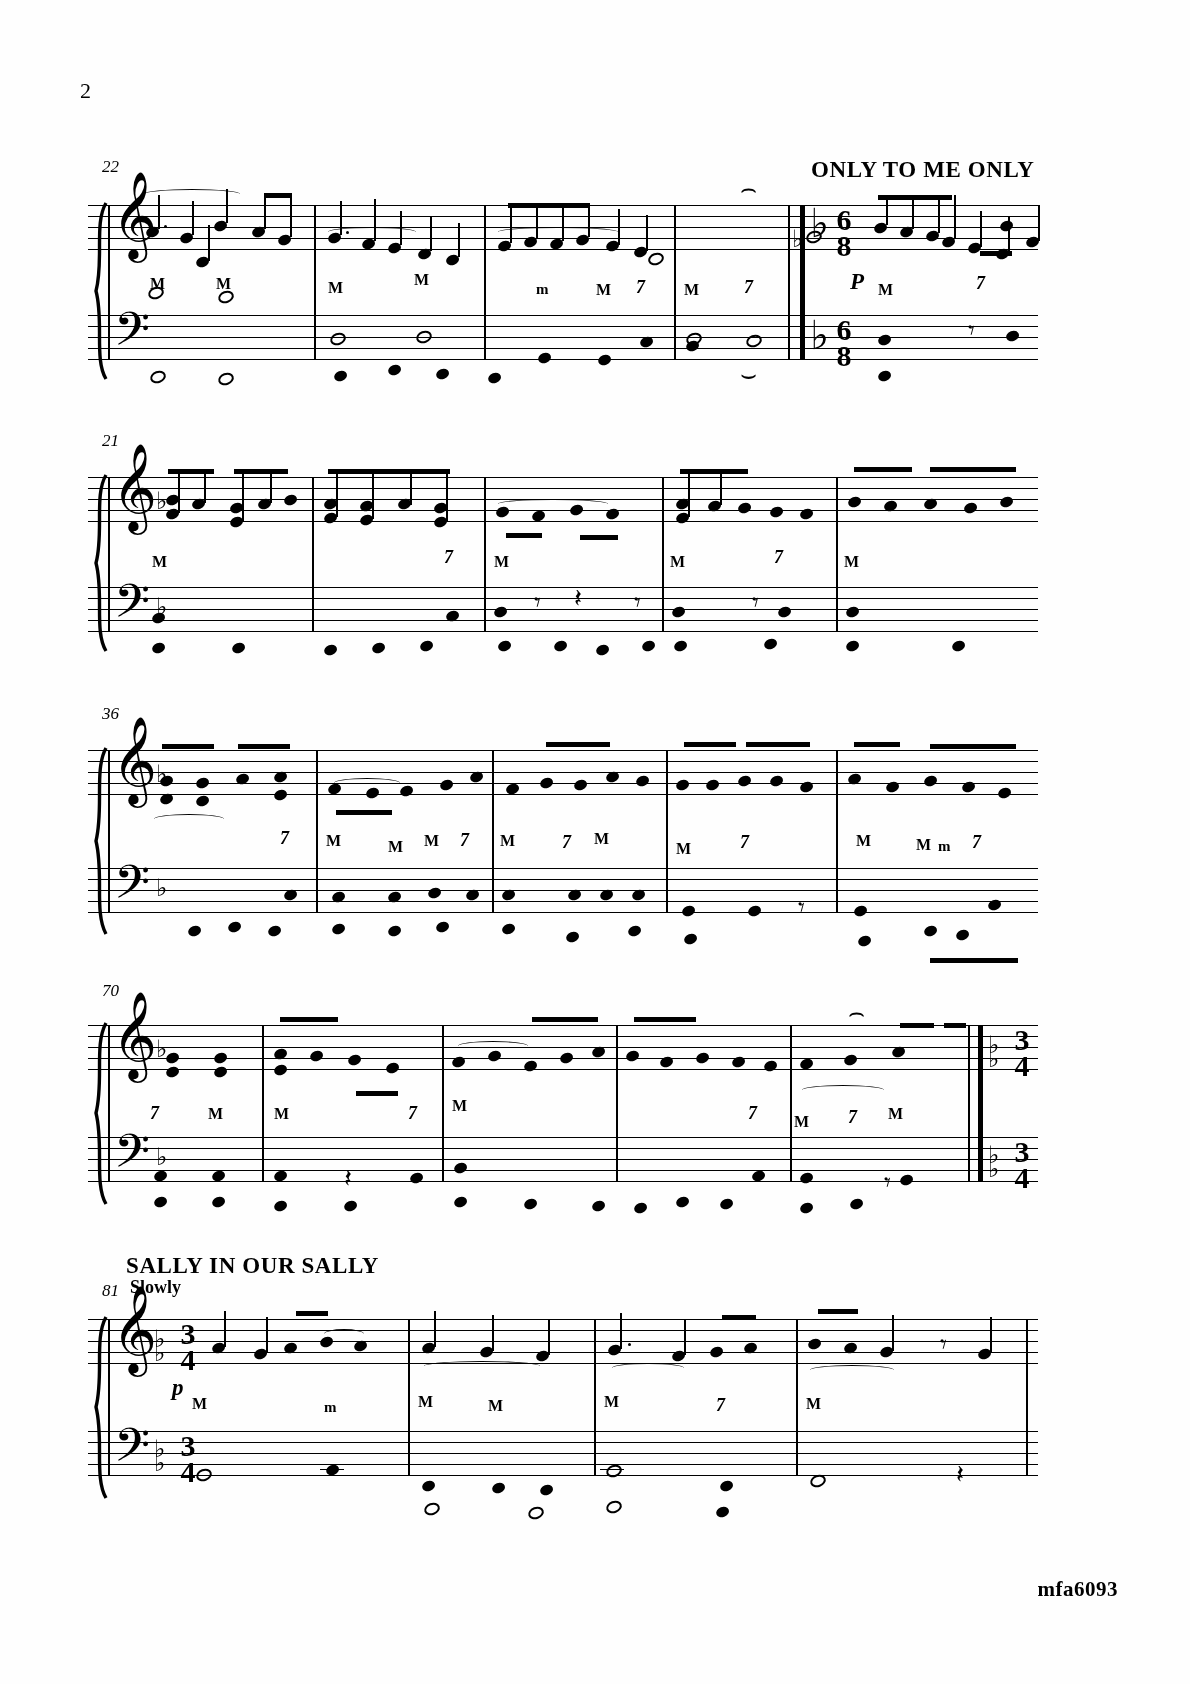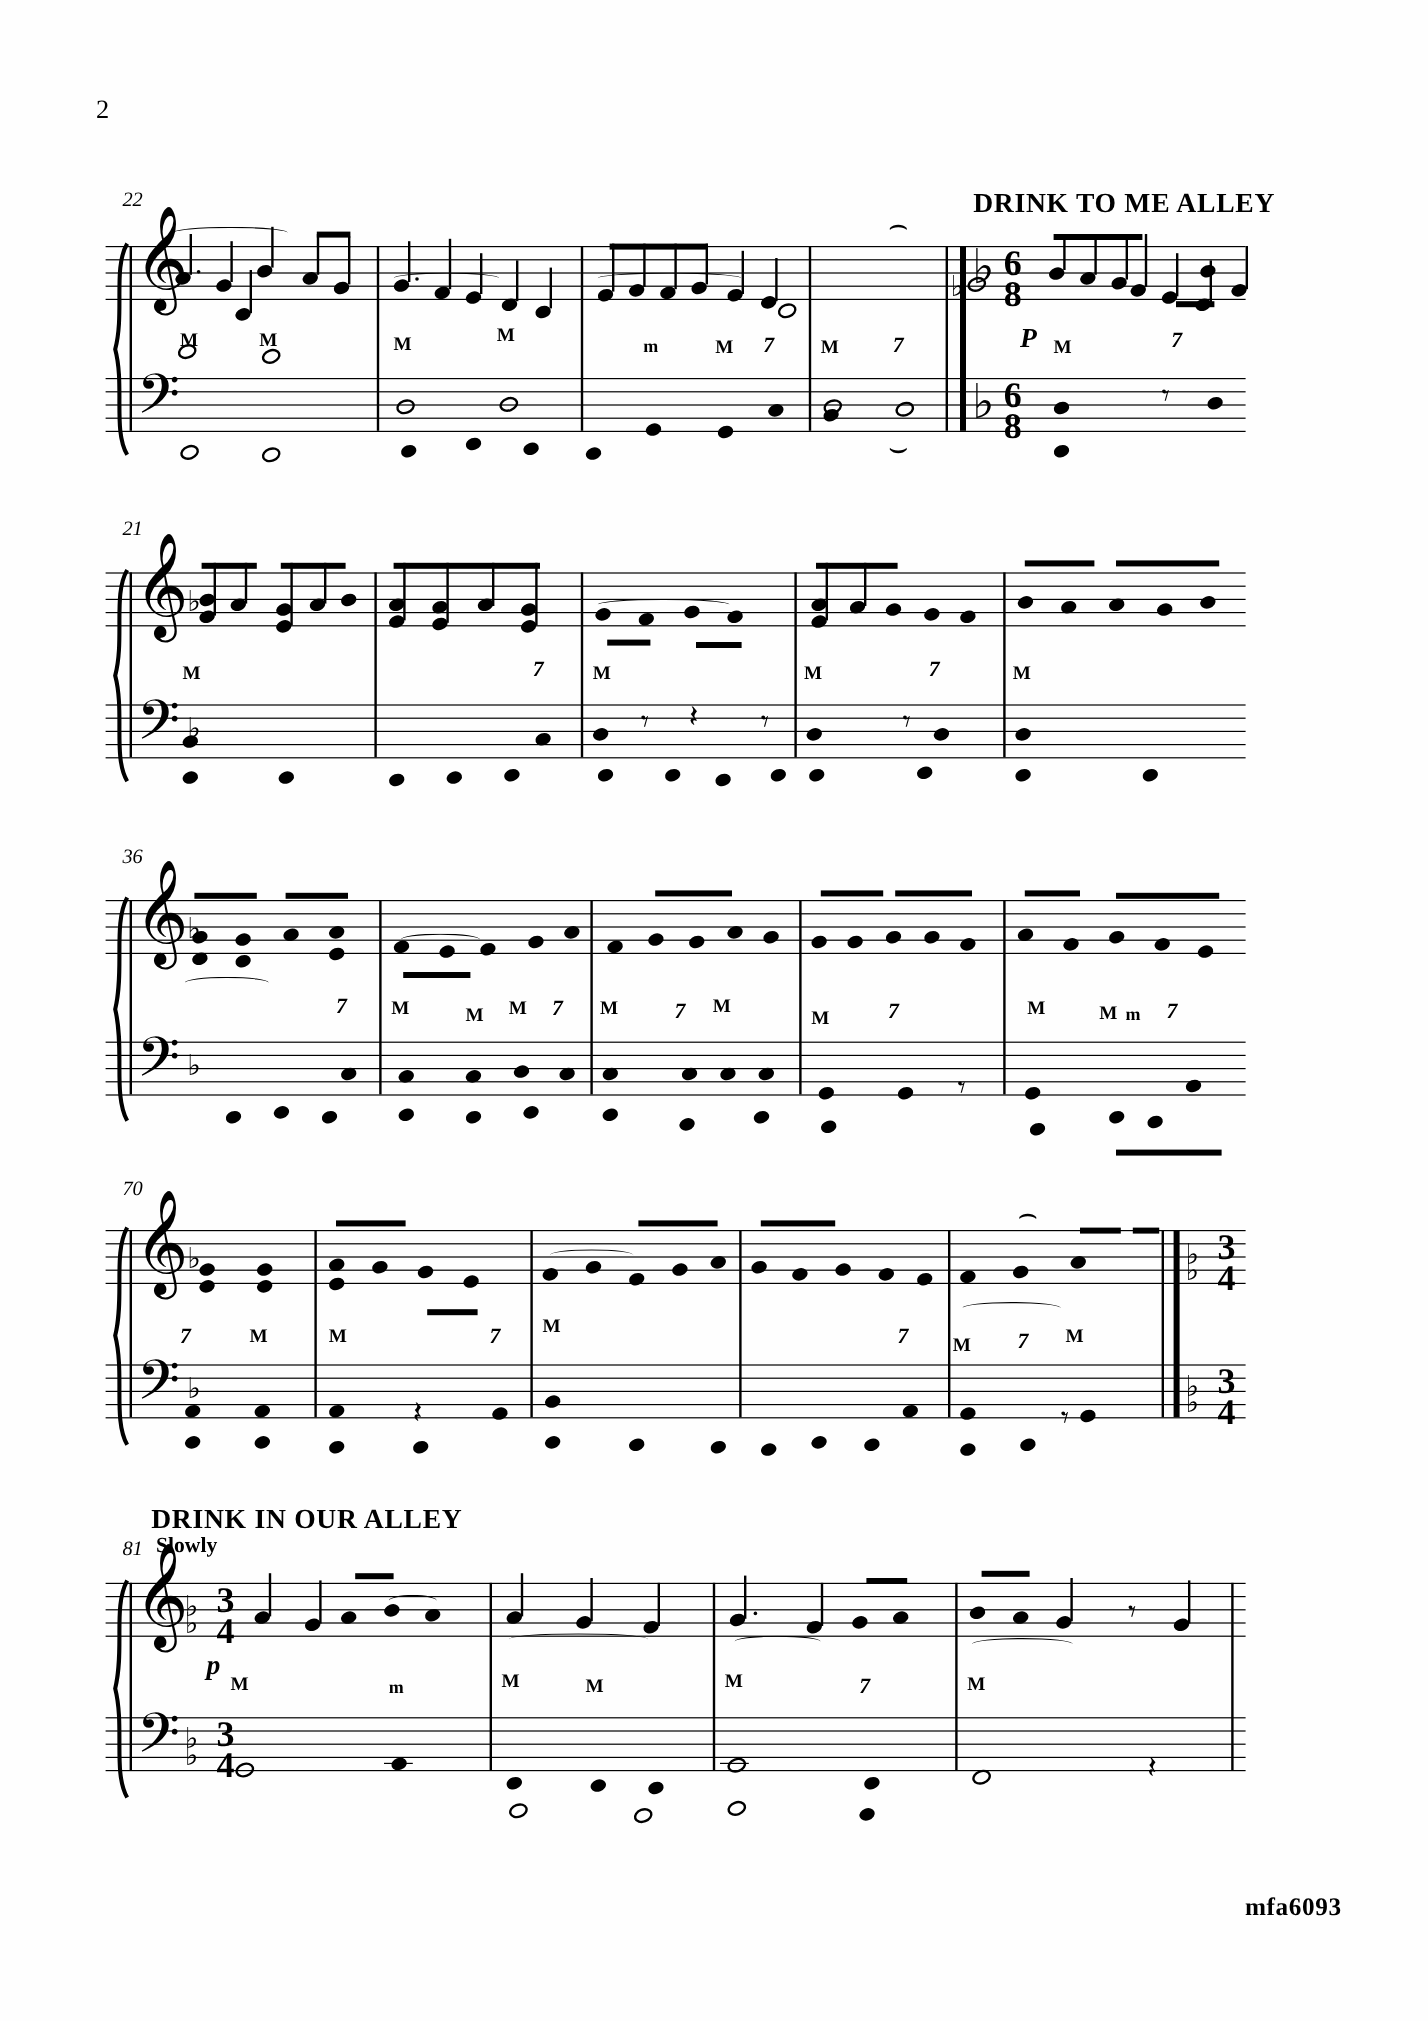--- a/index.html
+++ b/index.html
@@ -221,21 +221,21 @@
 <body>
 
 <div class="page">
 
   <div class="page-number">2</div>
 
   <div class="system" style="top:165px; height:230px;">
 
     <div class="measure-number" style="left:14px; top:-8px;">22</div>
 
-    <div class="piece-title" style="left:723px; top:-8px;">DRINK TO ME ALLEY</div>
+    <div class="piece-title" style="left:723px; top:-8px;">ONLY TO ME ONLY</div>
 
     <div class="brace" style="left:0px; top:36px;">
       <svg width="22" height="180" viewBox="0 0 22 180">
         <path d="M18 2 C6 22 16 60 8 90 C16 120 6 158 18 178" stroke="#000" stroke-width="3.4" fill="none"></path>
       </svg>
     </div>
 
     <div class="stafflines" style="top:40px;">
       <i style="top:0px"></i>
         <i style="top:11px"></i>
@@ -724,21 +724,21 @@
     <div class="nh" style="left:632px; top:214px;"></div>
     <div class="nh" style="left:664px; top:186px;"></div>
     <div class="nh" style="left:712px; top:188px;"></div>
     <div class="nh" style="left:712px; top:218px;"></div>
     <div class="nh" style="left:762px; top:214px;"></div>
     <div class="rest" style="left:796px; top:184px;">𝄾</div>
     <div class="nh" style="left:812px; top:190px;"></div>
   </div>
 
   <div class="system" style="top:1285px; height:230px;">
-    <div class="piece-title" style="left:38px; top:-32px;">DRINK  IN OUR ALLEY</div>
+    <div class="piece-title" style="left:38px; top:-32px;">SALLY  IN OUR SALLY</div>
     <div class="tempo-mark" style="left:42px; top:-8px;">Slowly</div>
     <div class="measure-number" style="left:14px; top:-4px;">81</div>
 
     <div class="brace" style="left:0px; top:30px;">
       <svg width="22" height="185" viewBox="0 0 22 185">
         <path d="M18 2 C6 24 16 60 8 92 C16 124 6 162 18 183" stroke="#000" stroke-width="3.4" fill="none"></path>
       </svg>
     </div>
 
     <div class="stafflines" style="top:34px;">

